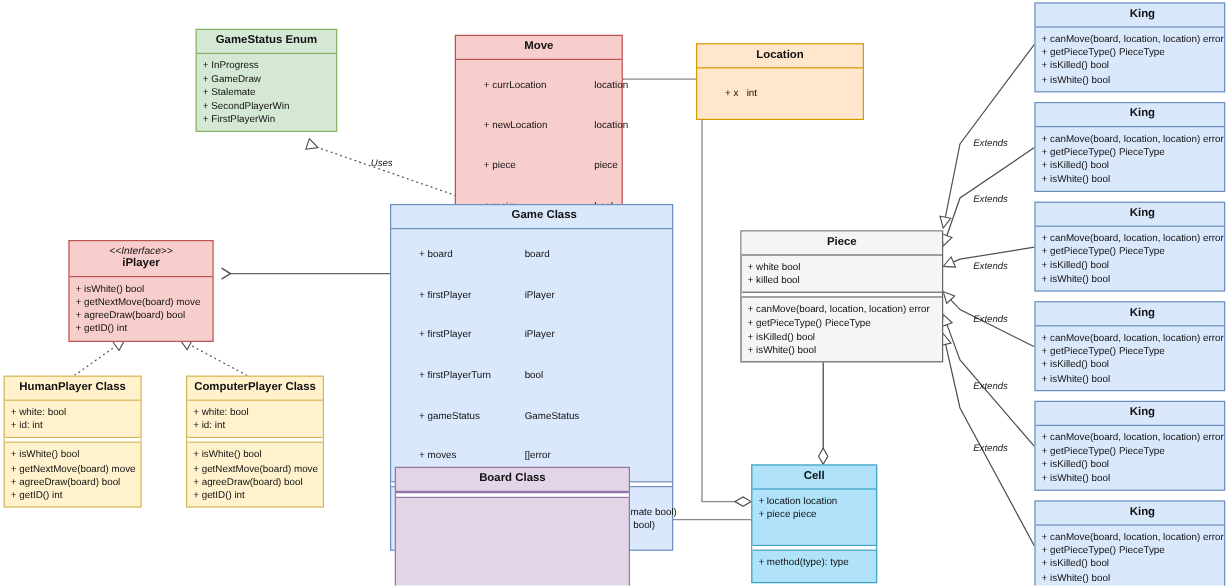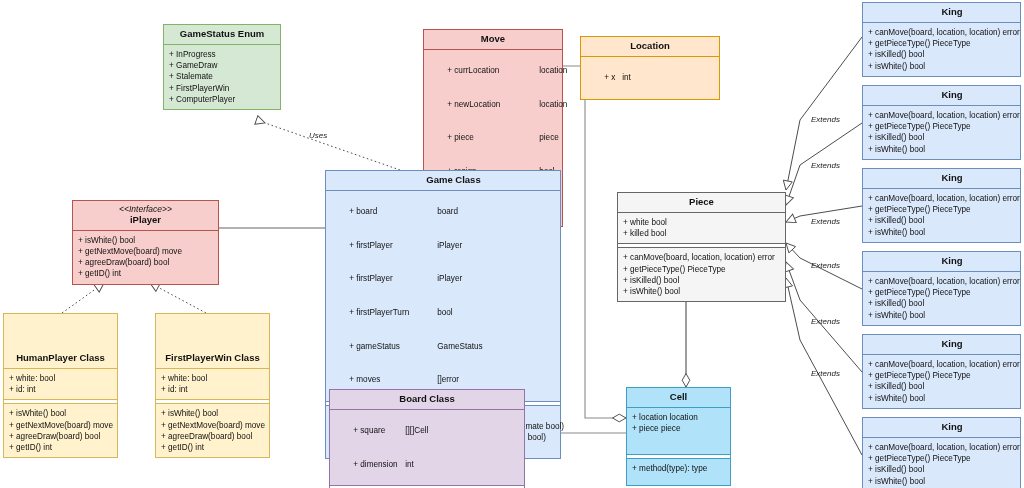--- a/index.html
+++ b/index.html
@@ -74,21 +74,21 @@
   .c-red .title, .c-red .sect.mid { border-color: #b85450; }
 
   .c-orange { background: #ffe6cc; border-color: #d79b00; }
   .c-orange .title, .c-orange .sect.mid { border-color: #d79b00; }
 
   .c-blue   { background: #dae8fc; border-color: #6c8ebf; }
   .c-blue .title, .c-blue .sect.mid { border-color: #6c8ebf; padding-left: 23px; }
   .c-blue .divider { border-color: #6c8ebf; }
 
   .c-yellow { background: #fff2cc; border-color: #d6b656; }
-  .c-yellow .title, .c-yellow .sect.mid { border-color: #d6b656; margin-top: 35px; }
+  .c-yellow .title, .c-yellow .sect.mid { border-color: #d6b656; }
   .c-yellow .divider { border-color: #d6b656; }
 
   .c-purple { background: #e1d5e7; border-color: #9673a6; }
   .c-purple .title, .c-purple .sect.mid { border-color: #9673a6; }
   .c-purple .divider { border-color: #9673a6; }
 
   .c-cyan   { background: #b0e3f9; border-color: #3c9fc4; }
   .c-cyan .title, .c-cyan .sect.mid { border-color: #3c9fc4; }
   .c-cyan .divider { border-color: #3c9fc4; }
 
@@ -172,26 +172,26 @@
     <path d="M 862 372 L 800 300 L 786 262" stroke="#4d4d4d" stroke-width="1" fill="none" marker-end="url(#hollowTri)"></path>
     <path d="M 862 455 L 800 340 L 786 278" stroke="#4d4d4d" stroke-width="1" fill="none" marker-end="url(#hollowTri)"></path>
   </svg>
 
   <div class="uml c-green" style="left:163px; top:24px; width:118px;">
     <div class="title">GameStatus Enum</div>
     <div class="sect">
       <div class="row">+ InProgress</div>
       <div class="row">+ GameDraw</div>
       <div class="row">+ Stalemate</div>
+      <div class="row">+ SecondPlayerWin</div>
       <div class="row">+ FirstPlayerWin</div>
-      <div class="row">+ ComputerPlayer</div>
-    </div>
-  </div>
-
-  <div class="uml c-red" style="left:379px; top:29px; width:140px;margin-left:44px;">
+    </div>
+  </div>
+
+  <div class="uml c-red" style="left:379px; top:29px; width:140px;">
     <div class="title">Move</div>
     <div class="sect">
       <div class="row">
         <span class="nm" style="width:92px">+ currLocation</span><span class="ty">location</span>
       </div>
       <div class="row">
         <span class="nm" style="width:92px">+ newLocation</span><span class="ty">location</span>
       </div>
       <div class="row">
         <span class="nm" style="width:92px">+ piece</span><span class="ty">piece</span>
@@ -238,21 +238,21 @@
     </div>
     <div class="divider"></div>
     <div class="sect">
       <div class="row">+ play() error</div>
       <div class="row">+ checkGameStatus() (win bool, whiteWon bool, stalemate bool)</div>
       <div class="row">+ setGameStatus(win bool, whiteWon bool, stalemate bool)</div>
       <div class="row">+ printResult()</div>
     </div>
   </div>
 
-  <div class="uml c-red" style="left:72px; top:200px; width:147px;">
+  <div class="uml c-red" style="left:57px; top:200px; width:121px;">
     <div class="title">
       <span class="iface">&lt;&lt;Interface&gt;&gt;</span>
       <span>iPlayer</span>
     </div>
     <div class="sect">
       <div class="row">+ isWhite() bool</div>
       <div class="row">+ getNextMove(board) move</div>
       <div class="row">+ agreeDraw(board) bool</div>
       <div class="row">+ getID() int</div>
     </div>
@@ -267,44 +267,36 @@
     <div class="divider"></div>
     <div class="sect">
       <div class="row">+ isWhite() bool</div>
       <div class="row">+ getNextMove(board) move</div>
       <div class="row">+ agreeDraw(board) bool</div>
       <div class="row">+ getID() int</div>
     </div>
   </div>
 
   <div class="uml c-yellow" style="left:155px; top:313px; width:115px;">
-    <div class="title">FirstPlayerWin Class</div>
+    <div class="title">ComputerPlayer Class</div>
     <div class="sect">
       <div class="row">+ white: bool</div>
       <div class="row">+ id: int</div>
     </div>
     <div class="divider"></div>
     <div class="sect">
       <div class="row">+ isWhite() bool</div>
       <div class="row">+ getNextMove(board) move</div>
       <div class="row">+ agreeDraw(board) bool</div>
       <div class="row">+ getID() int</div>
     </div>
   </div>
 
   <div class="uml c-purple" style="left:329px; top:389px; width:196px; height:108px;">
     <div class="title">Board Class</div>
-    <div class="sect">
-      <div class="row">
-        <span class="nm" style="width:52px">+ square</span><span class="ty">[][]Cell</span>
-      </div>
-      <div class="row">
-        <span class="nm" style="width:52px">+ dimension</span><span class="ty">int</span>
-      </div>
-    </div>
     <div class="divider"></div>
 
   </div>
 
   <div class="uml c-cyan" style="left:626px; top:387px; width:105px; height:99px;">
     <div class="title">Cell</div>
     <div class="sect">
       <div class="row">+ location location</div>
       <div class="row">+ piece piece</div>
     </div>

